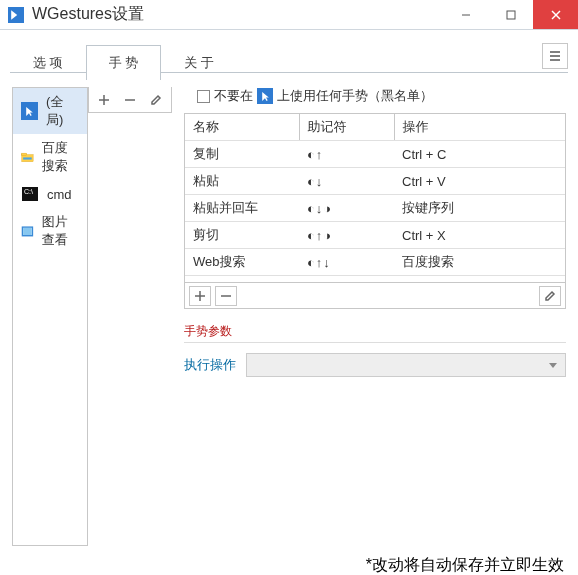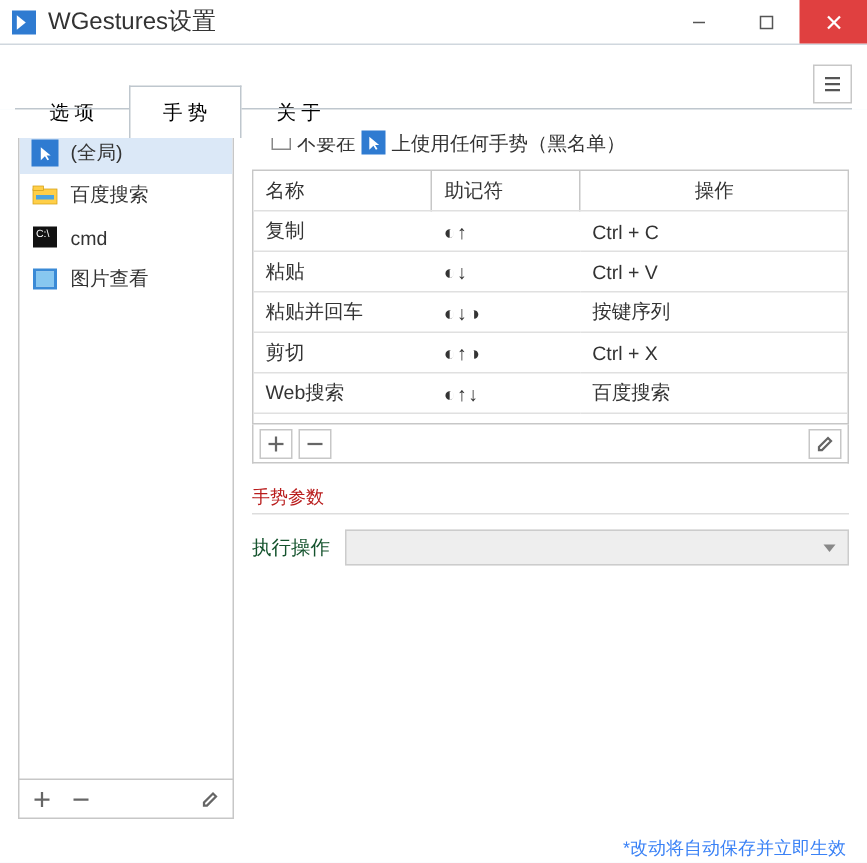--- a/index.html
+++ b/index.html
@@ -11,67 +11,67 @@
   .titlebar-icon svg { width: 12px; height: 12px; fill: #fff; }
   .titlebar-title { flex: 1; font-size: 16px; color: #333; }
   .win-btns { display: flex; height: 100%; }
   .win-btn { width: 45px; display: flex; align-items: center; justify-content: center; }
   .win-btn svg { width: 10px; height: 10px; stroke: #555; stroke-width: 1; fill: none; }
   .win-btn.close { background: #e04040; }
   .win-btn.close svg { stroke: #fff; stroke-width: 1.5; }
 
   
   .tabs-row { display: flex; align-items: flex-end; padding: 8px 10px 0 10px; background: #fff; position: relative; }
-  .tab { padding: 8px 22px; font-size: 13px; color: #000000; border: 1px solid transparent; border-bottom: none; cursor: default; position: relative; top: 19px; background: #fff; letter-spacing: 4px; }
+  .tab { padding: 8px 22px; font-size: 13px; color: #404040; border: 1px solid transparent; border-bottom: none; cursor: default; position: relative; top: 7px; background: #fff; letter-spacing: 4px; }
   .tab.active { border-color: #bfc7ce; background: #fff; z-index: 2; }
   .tabs-underline { position: absolute; left: 10px; right: 10px; bottom: 0; height: 1px; background: #bfc7ce; z-index: 1; }
   .hamburger { margin-left: auto; width: 26px; height: 26px; border: 1px solid #c7c7c7; display: flex; align-items: center; justify-content: center; position: relative; top: -4px; }
   .hamburger svg { width: 14px; height: 14px; stroke: #555; stroke-width: 1.5; }
 
   
   .content { display: flex; padding: 14px 12px 8px 12px; gap: 12px; background: #fff; height: calc(575px - 30px - 42px - 22px); }
 
   
-  .sidebar { width: 144px; display: flex; flex-direction: column; }
+  .sidebar { width: 160px; display: flex; flex-direction: row; }
   .side-list { flex: 1; border: 1px solid #c7c7c7; background: #fff; overflow: hidden; }
   .side-item { display: flex; align-items: center; gap: 8px; padding: 5px 8px; font-size: 13px; }
   .side-item.selected { background: #dbe8f7; }
   .side-icon { width: 18px; height: 18px; display: inline-flex; align-items: center; justify-content: center; }
   .side-toolbar { display: flex; gap: 4px; border: 1px solid #c7c7c7; border-top: none; height: 26px; align-items: center; padding: 0 4px; }
   .tool-btn { width: 22px; height: 20px; display: flex; align-items: center; justify-content: center; border: 1px solid transparent; }
   .tool-btn svg { width: 12px; height: 12px; stroke: #666; fill: none; stroke-width: 1.5; }
   .tool-btn.edit { margin-left: auto; }
 
   
   .main { flex: 1; display: flex; flex-direction: column; }
-  .blacklist-row { display: flex; align-items: flex-start; gap: 4px; font-size: 13px; margin-bottom: 8px; padding-left: 13px; }
+  .blacklist-row { display: flex; align-items: center; gap: 4px; font-size: 13px; margin-bottom: 8px; padding-left: 13px; }
   .checkbox { width: 13px; height: 13px; border: 1px solid #888; background: #fff; display: inline-block; }
   .blacklist-icon { width: 16px; height: 16px; background: #2f7bd1; display: inline-flex; align-items: center; justify-content: center; }
   .blacklist-icon svg { width: 11px; height: 11px; fill: #fff; }
 
   .gesture-table-wrap { border: 1px solid #c7c7c7; height: 170px; overflow: hidden; }
   table { width: 100%; border-collapse: collapse; font-size: 13px; }
   th, td { text-align: left; padding: 4px 8px; border-bottom: 1px solid #e0e0e0; }
   th { border-right: 1px solid #c7c7c7; font-weight: normal; background: #fff; }
-  th:last-child { border-right: none; text-align: center; }
+  th:last-child { border-right: none; }
   .col-name { width: 30%; }
   .col-mnem { width: 25%; }
   .col-action { width: 45%; }
 
   .table-toolbar { display: flex; border: 1px solid #c7c7c7; border-top: none; height: 26px; align-items: center; padding: 0 4px; gap: 4px; }
 
   .params-section { margin-top: 14px; }
   .params-title { font-size: 12px; color: #b91c1c; border-bottom: 1px solid #ddd; padding-bottom: 2px; margin-bottom: 10px; }
   .param-row { display: flex; align-items: center; gap: 10px; }
-  .param-label { font-size: 13px; color: #14532d; }
+  .param-label { font-size: 13px; color: #0369a1; }
   .param-select { flex: 1; height: 24px; background: #eee; border: 1px solid #ccc; position: relative; }
   .param-select::after { content: ""; position: absolute; right: 8px; top: 9px; width: 0; height: 0; border-left: 4px solid transparent; border-right: 4px solid transparent; border-top: 5px solid #888; }
 
   
-  .footer { height: 22px; background: #fff; display: flex; align-items: center; justify-content: flex-end; padding-right: 14px; font-size: 12px; color: #3b82f6; border-top: 0; }
+  .footer { height: 22px; background: #fff; display: flex; align-items: center; justify-content: flex-end; padding-right: 14px; font-size: 16px; color: #000000; border-top: 0; }
 
   
   .mnem { letter-spacing: 1px; }
 </style>
 </head>
 <body>
 
 <div class="titlebar">
   <span class="titlebar-icon">
     <svg viewBox="0 0 10 10">

